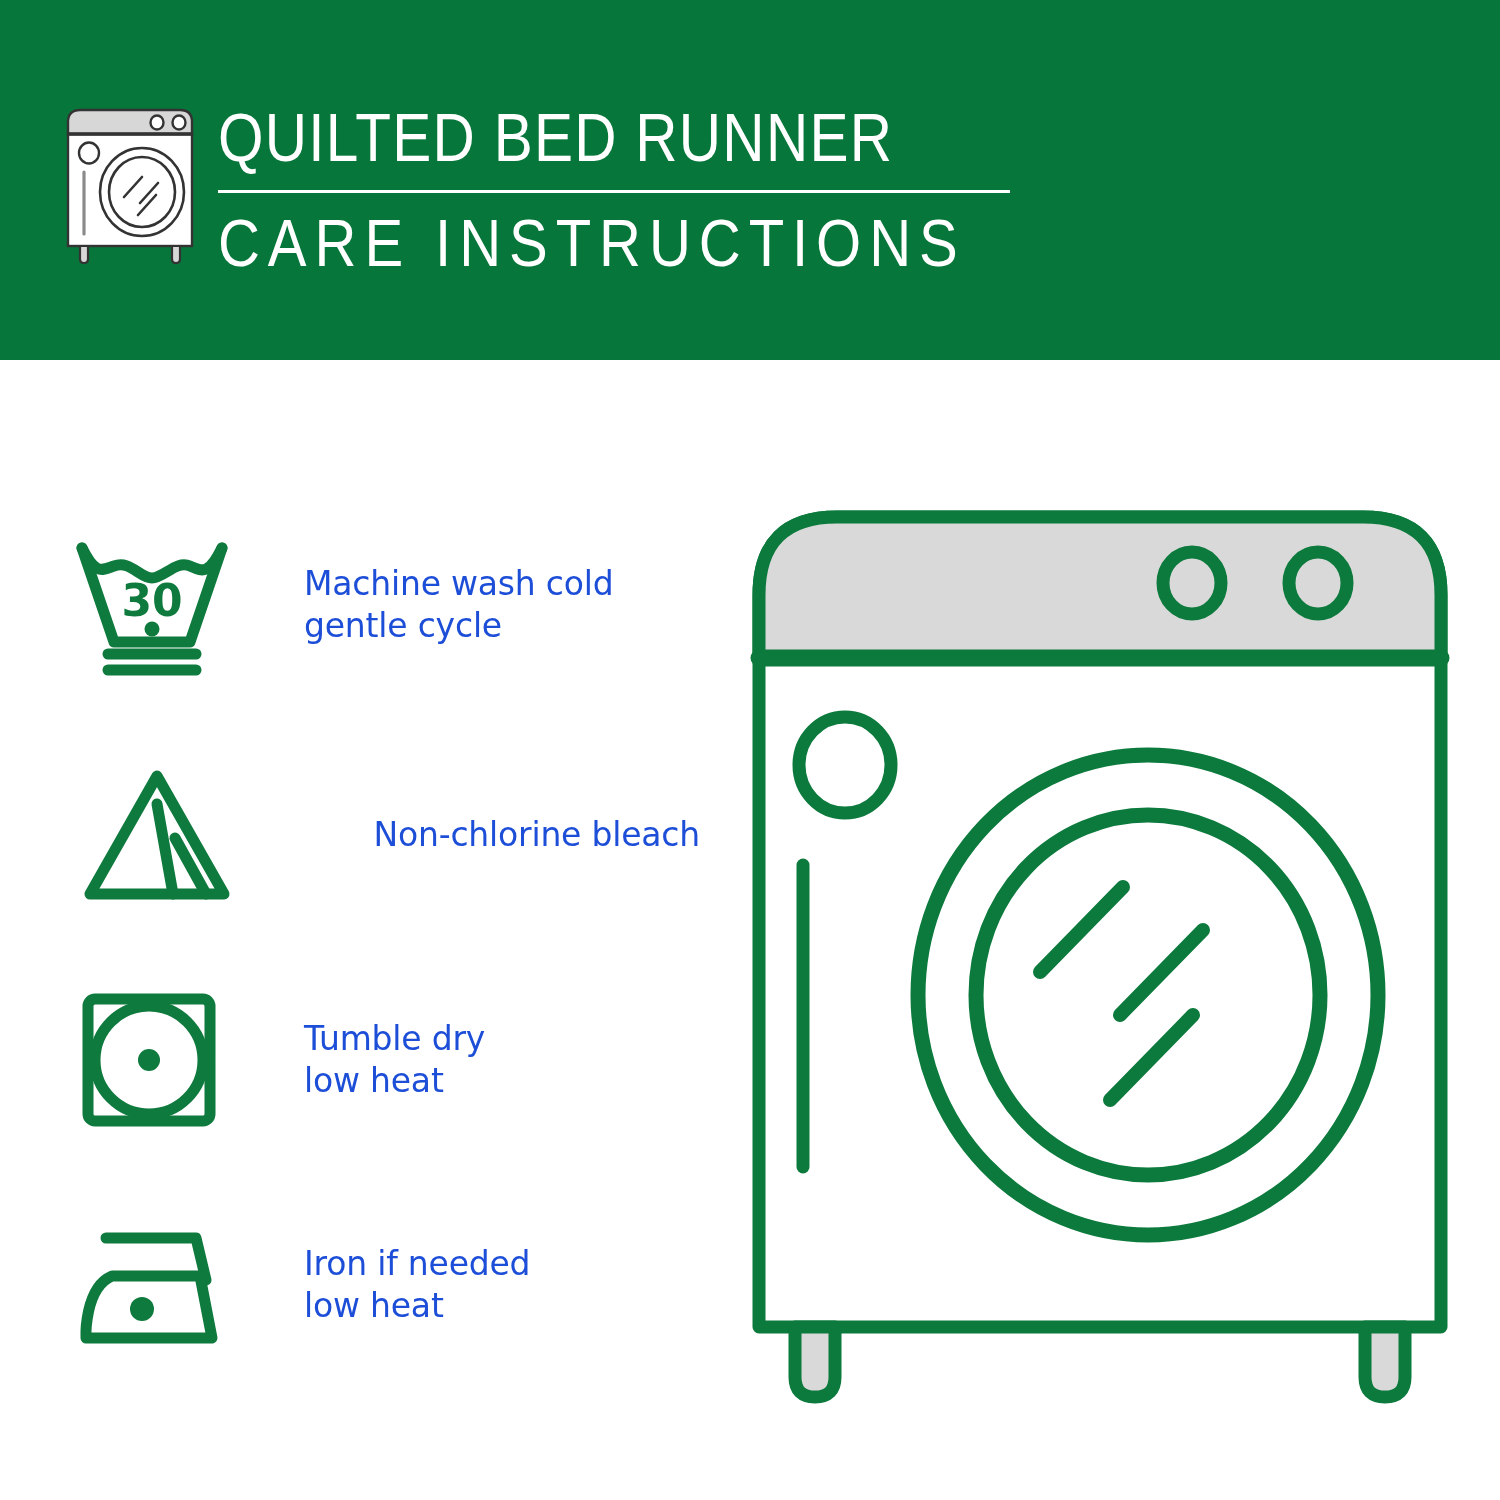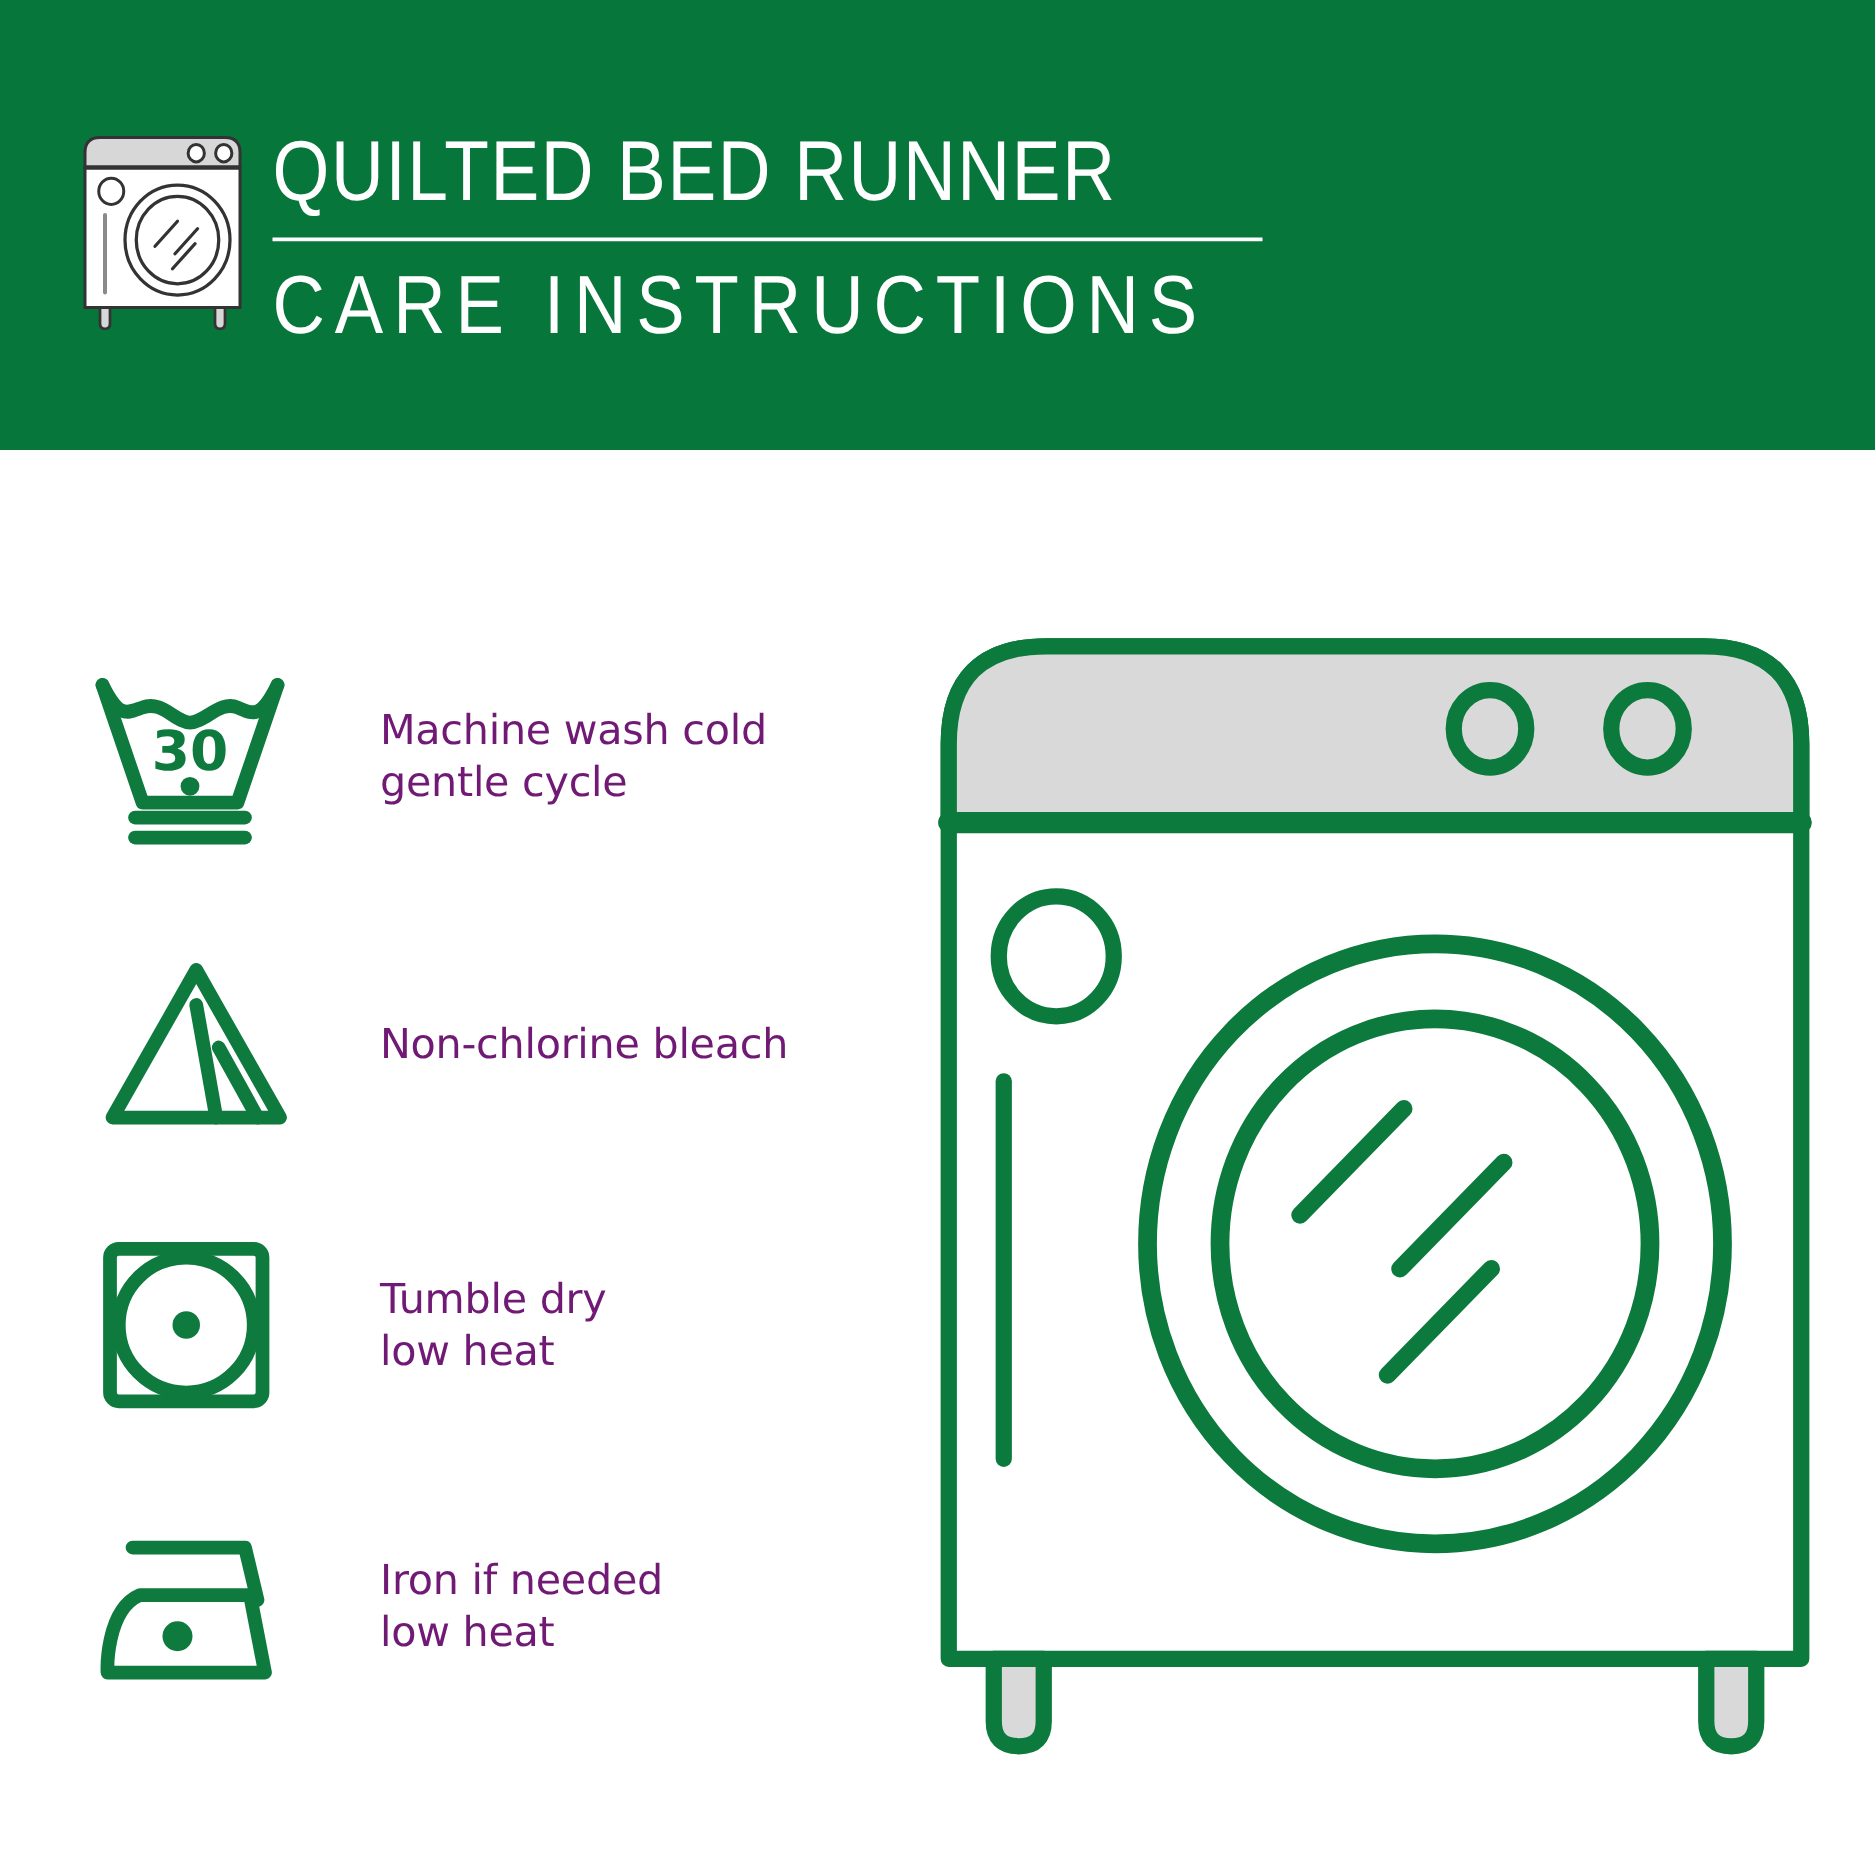--- a/index.html
+++ b/index.html
@@ -80,38 +80,38 @@
   }
   .care-row {
     position: absolute;
     left: 0;
     width: 700px;
     height: 170px;
     display: flex;
     align-items: center;
   }
   .care-row.r0 { top: 160px; }
-  .care-row.r1 { top: 390px; }
+  .care-row.r1 { top: 390px; justify-content: space-between; }
   .care-row.r2 { top: 615px; }
   .care-row.r3 { top: 840px; }
 
   .care-symbol {
     width: 170px;
     min-width: 170px;
     height: 150px;
     margin-left: 72px;
     display: flex;
     align-items: center;
     justify-content: flex-start;
   }
   .care-symbol svg { display: block; }
 
   .care-text {
     margin-left: 62px;
-    color: #701a75;
+    color: #1d4ed8;
     font-size: 33px;
     line-height: 42px;
     font-family: "DejaVu Sans", "Liberation Sans", sans-serif;
     letter-spacing: -0.2px;
   }
   .care-text .ln { display: block; white-space: nowrap; }
 
   
   #washer {
     position: absolute;

